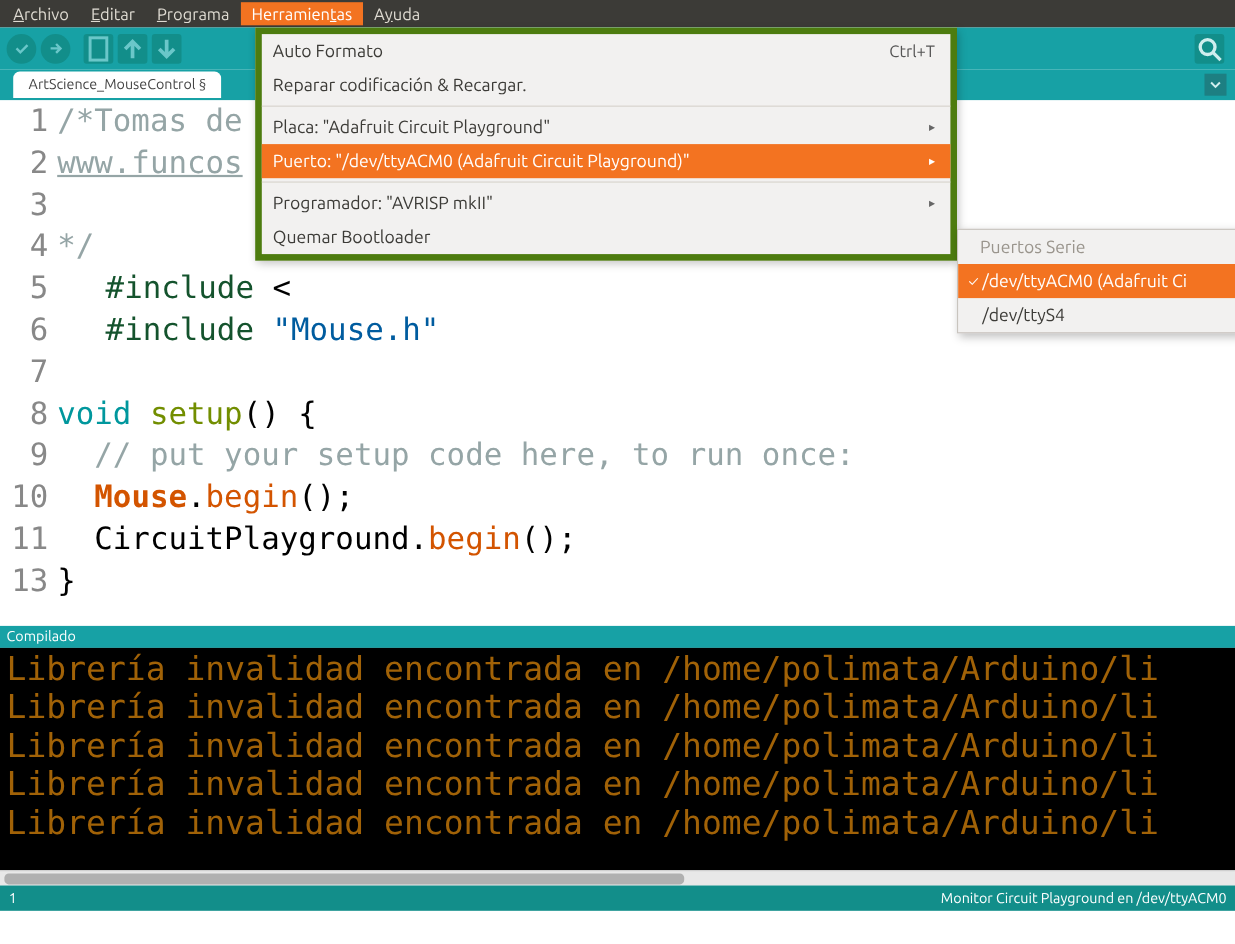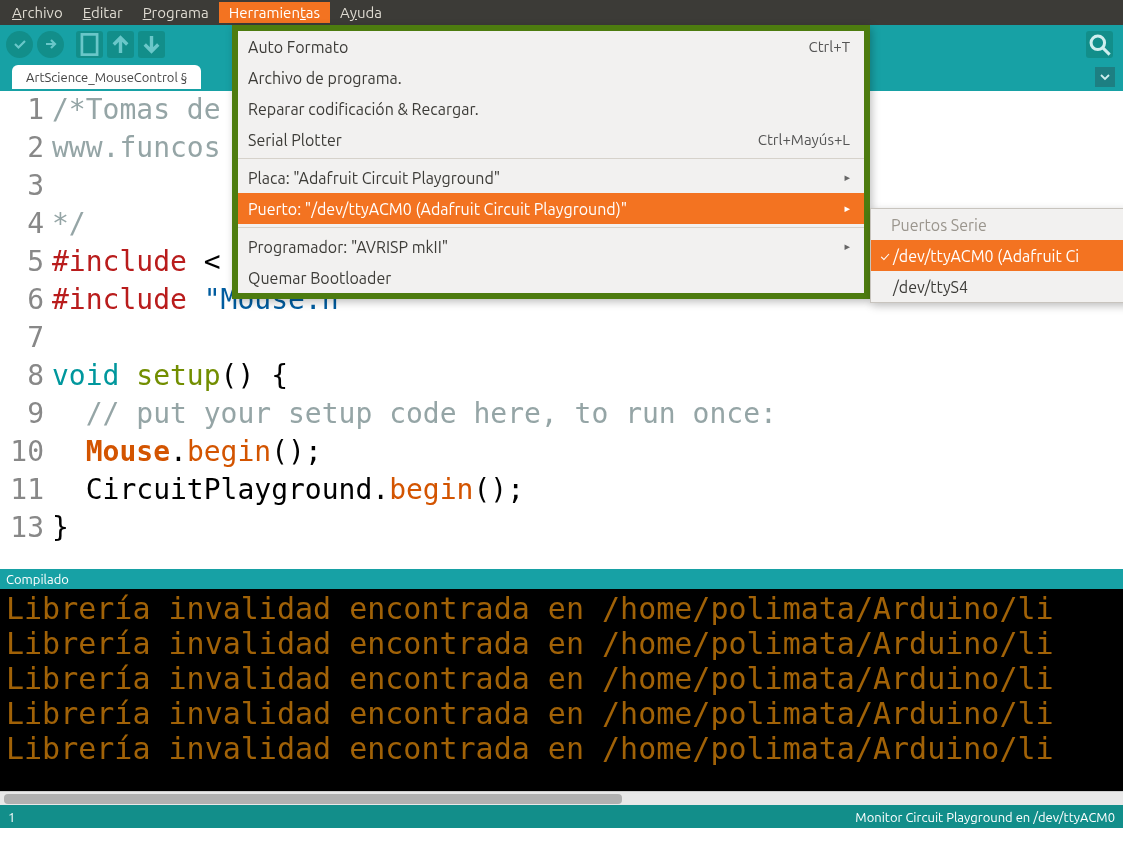--- a/index.html
+++ b/index.html
@@ -21,22 +21,22 @@
 
 .tabbar { background: #17a1a5; height: 28px; display: flex; align-items: center; padding-left: 12px; position: relative; }
 .tab { background: #fff; color: #444; padding: 5px 14px 5px 14px; border-radius: 6px 6px 0 0; font-size: 13px; cursor: pointer; }
 .tab-arrow { position: absolute; right: 8px; top: 4px; width: 20px; height: 20px; background: #1d7f82; display: flex; align-items: center; justify-content: center; cursor: pointer; }
 
 
 .editor { background: #fff; height: 478px; overflow: hidden; font-family: "DejaVu Sans Mono", Consolas, monospace; font-size: 28px; line-height: 38px; display: flex; }
 .gutter { width: 50px; text-align: right; color: #888; padding-right: 6px; }
 .code { flex: 1; white-space: pre; padding-left: 2px; }
 .c-comment { color: #95a5a6; }
-.c-link { color: #95a5a6; }
-.c-pre { color: #b91c1c; }
+.c-link { color: #95a5a6; text-decoration: underline; }
+.c-pre { color: #14532d; margin-left: 44px; }
 .c-str { color: #005c9f; }
 .c-kw { color: #728e00; }
 .c-type { color: #00979d; }
 .c-obj { color: #d35400; font-weight: bold; }
 .c-begin { color: #d35400; }
 
 
 .midbar { background: #17a1a5; color: #fff; height: 20px; display: flex; align-items: center; padding: 0 6px; font-size: 13px; }
 
 
@@ -155,28 +155,21 @@
   <span>1</span>
   <span class="right">Monitor Circuit Playground en /dev/ttyACM0</span>
 </div>
 
 <div class="dropdown" id="dropdown">
     <div class="dd-item">
       <span class="label">Auto Formato</span>
       <span class="shortcut">Ctrl+T</span>
     </div>
     <div class="dd-item">
-      <span class="label">Archivo de programa.</span>
-    </div>
-    <div class="dd-item">
       <span class="label">Reparar codificación &amp; Recargar.</span>
-    </div>
-    <div class="dd-item">
-      <span class="label">Serial Plotter</span>
-      <span class="shortcut">Ctrl+Mayús+L</span>
     </div>
     <div class="dd-sep"></div>
     <div class="dd-item">
       <span class="label">Placa: "Adafruit Circuit Playground"</span>
       <span class="arrow">▸</span>
     </div>
     <div class="dd-item highlight">
       <span class="label">Puerto: "/dev/ttyACM0 (Adafruit Circuit Playground)"</span>
       <span class="arrow">▸</span>
     </div>

